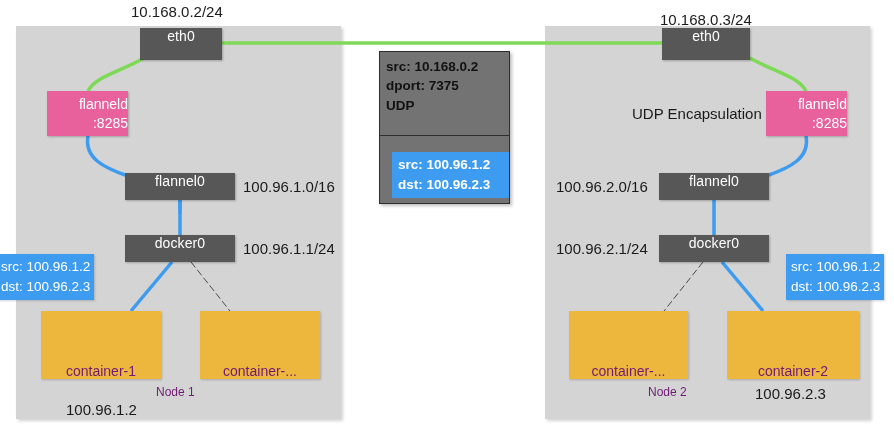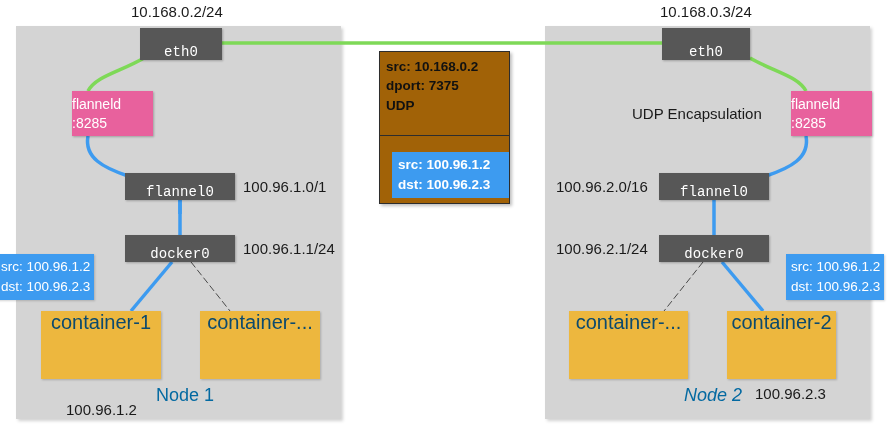--- a/index.html
+++ b/index.html
@@ -21,75 +21,73 @@
   .node-panel {
     position: absolute;
     background: #d4d4d4;
     box-shadow: 2px 2px 3px rgba(0,0,0,0.18);
   }
   .iface-box {
     position: absolute;
     background: #575757;
     color: #ffffff;
     display: flex;
-    align-items: flex-end;
+    align-items: flex-start;
     justify-content: center;
     font-size: 14px;
     letter-spacing: 0.1px;
     box-shadow: 1px 1px 2px rgba(0,0,0,0.25);
-    font-family: Liberation Mono, monospace;
   }
   .flanneld-box {
     position: absolute;
     background: #e8619d;
     color: #ffffff;
     display: flex;
     flex-direction: column;
-    align-items: flex-start;
+    align-items: flex-end;
     justify-content: center;
     font-size: 14px;
     line-height: 1.35;
     box-shadow: 1px 1px 2px rgba(0,0,0,0.25);
-    margin-left: 25px;
   }
   .container-box {
     position: absolute;
     background: #edb73e;
-    color: #0c4a6e;
+    color: #701a75;
     display: flex;
-    align-items: flex-start;
+    align-items: flex-end;
     justify-content: center;
-    font-size: 20px;
+    font-size: 14px;
     box-shadow: 1px 1px 2px rgba(0,0,0,0.2);
   }
   .plain-label {
     position: absolute;
     color: #1a1a1a;
     font-size: 15px;
     white-space: nowrap;
   }
   .node-label {
     position: absolute;
-    color: #0369a1;
-    font-size: 18px;
+    color: #701a75;
+    font-size: 12px;
     white-space: nowrap;
   }
   .ip-tag {
     position: absolute;
     background: #3d9bf0;
     color: #ffffff;
     font-size: 13.5px;
     line-height: 1.45;
     padding: 3px 4px 4px 5px;
     white-space: nowrap;
     box-shadow: 1px 1px 2px rgba(0,0,0,0.18);
   }
   .packet-outer {
     position: absolute;
-    background: #a16207;
+    background: #737373;
     border: 1.5px solid #2d2d2d;
     box-shadow: 2px 2px 3px rgba(0,0,0,0.25);
     box-sizing: border-box;
     text-decoration: underline;
   }
   .packet-header {
     position: absolute;
     left: 0; right: 0; top: 0;
     border-bottom: 1.5px solid #2d2d2d;
     padding: 5px 0 6px 6px;
@@ -161,21 +159,21 @@
 
   <div class="flanneld-box" style="left:47px; top:91px; width:81px; height:45px;">
     <span>flanneld</span>
     <span>:8285</span>
   </div>
 
 
   <div class="iface-box" style="left:125px; top:173px; width:110px; height:27px;">
     <span>flannel0</span>
   </div>
-  <div class="plain-label" style="left:243px; top:178px;">100.96.1.0/1</div>
+  <div class="plain-label" style="left:243px; top:178px;">100.96.1.0/16</div>
 
   <div class="iface-box" style="left:125px; top:235px; width:110px; height:27px;">
     <span>docker0</span>
   </div>
   <div class="plain-label" style="left:243px; top:240px;">100.96.1.1/24</div>
 
   <div class="ip-tag" style="left:-4px; top:254px;">
     <div>src: 100.96.1.2</div>
     <div>dst: 100.96.2.3</div>
   </div>
@@ -195,21 +193,21 @@
       <div>src: 10.168.0.2</div>
       <div>dport: 7375</div>
       <div>UDP</div>
     </div>
     <div class="packet-payload" style="left:12px; top:100px; width:106px;">
       <div>src: 100.96.1.2</div>
       <div>dst: 100.96.2.3</div>
     </div>
   </div>
 
-  <div class="plain-label" style="left:660px; top:3px;">10.168.0.3/24</div>
+  <div class="plain-label" style="left:660px; top:11px;">10.168.0.3/24</div>
 
   <div class="iface-box" style="left:662px; top:28px; width:88px; height:32px;">
     <span>eth0</span>
   </div>
 
   <div class="flanneld-box" style="left:766px; top:91px; width:81px; height:45px;">
     <span>flanneld</span>
     <span>:8285</span>
   </div>
 
@@ -226,20 +224,20 @@
   <div class="plain-label" style="left:556px; top:240px;">100.96.2.1/24</div>
 
   <div class="ip-tag" style="left:786px; top:254px;">
     <div>src: 100.96.1.2</div>
     <div>dst: 100.96.2.3</div>
   </div>
 
   <div class="container-box" style="left:569px; top:311px; width:119px; height:68px;">
     <span>container-...</span>
   </div>
-  <div class="container-box" style="left:727px; top:311px; width:109px; height:68px;">
+  <div class="container-box" style="left:727px; top:311px; width:132px; height:68px;">
     <span>container-2</span>
   </div>
 
-  <div class="node-label" style="left:684px; top:385px;font-style:italic;">Node 2</div>
+  <div class="node-label" style="left:648px; top:385px;">Node 2</div>
   <div class="plain-label" style="left:755px; top:385px;">100.96.2.3</div>
 
 </div>
 
 </body></html>

